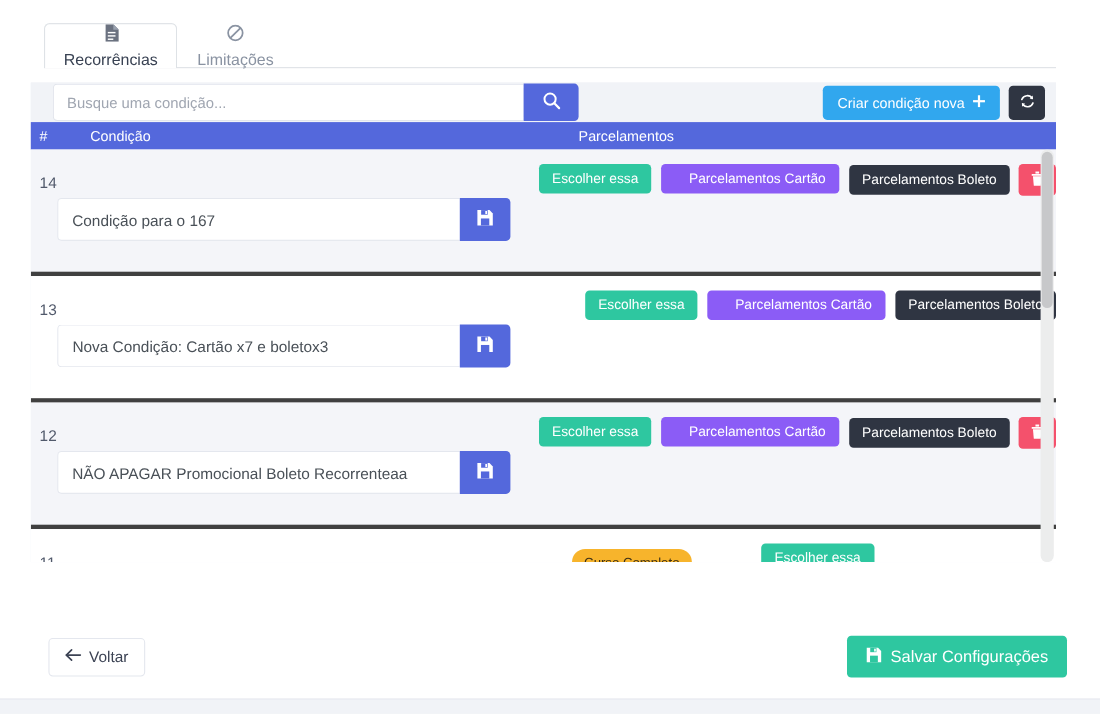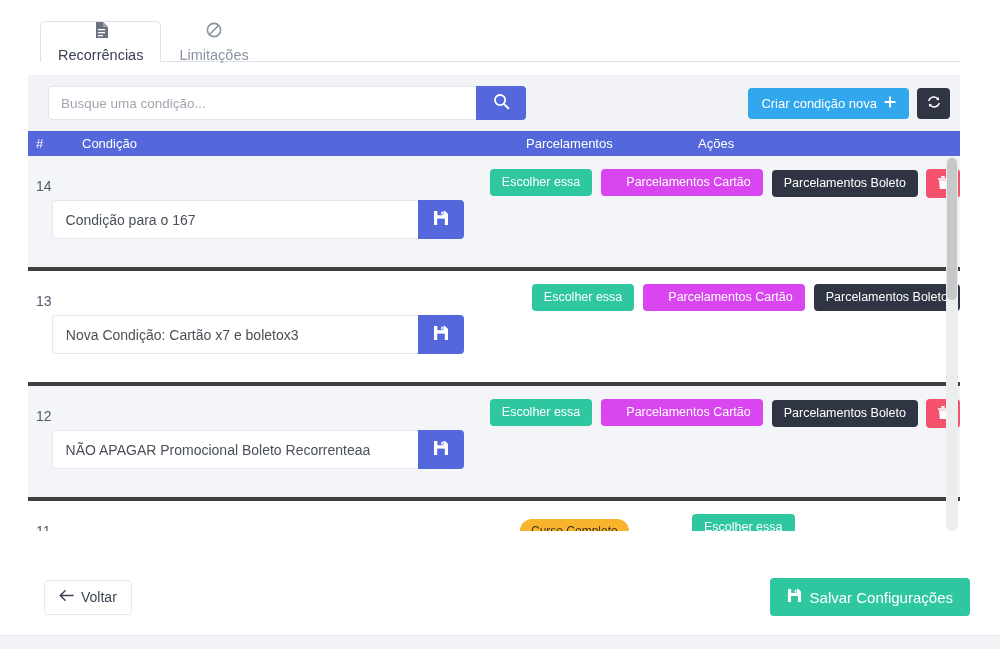--- a/index.html
+++ b/index.html
@@ -58,21 +58,21 @@
     position: absolute;
     left: 28px; top: 75px;
     width: 932px;
     background: #f1f3f7;
   }
 
   
   .toolbar {
     display: flex;
     align-items: center;
-    height: 56px;
+    height: 36px;
     padding: 0 10px 0 20px;
     background: #f1f3f7;
   }
   .searchwrap {
     display: flex;
     align-items: stretch;
     height: 34px;
     width: 478px;
   }
   .search-input {
@@ -218,21 +218,21 @@
     border-radius: 4px;
     font-size: 12.5px;
     color: #ffffff;
     padding: 7px 12px;
     cursor: pointer;
     font-family: "Liberation Sans", sans-serif;
     white-space: nowrap;
     line-height: 1;
   }
   .abtn.green { background: #2ec7a0; }
-  .abtn.blue  { background: #d946ef; padding-left: 25px; }
+  .abtn.blue  { background: #8b5cf6; padding-left: 25px; }
   .abtn.dark  { background: #2f3542; text-align: right; }
   .abtn.trash {
     background: #f4516c;
     width: 34px; height: 29px;
     display: flex; align-items: center; justify-content: center;
     padding: 0;
   }
 
   
   .scrolltrack {
@@ -358,21 +358,20 @@
             </svg>
           </span>
         </button>
       </div>
     </div>
 
     <div class="thead">
       <div class="th-num">#</div>
       <div class="th-cond">Condição</div>
       <div class="th-parc">Parcelamentos</div>
-      <div class="th-acoes">Ações</div>
     </div>
 
     <div class="tbody">
       <div id="rows-host">
           <div class="row alt">
             <div class="c-num">14</div>
             <div class="c-cond">
               <div class="inputgroup">
                 <input class="cond-input" type="text" value="Condição para o 167" style="">
                 <button class="save-btn">

